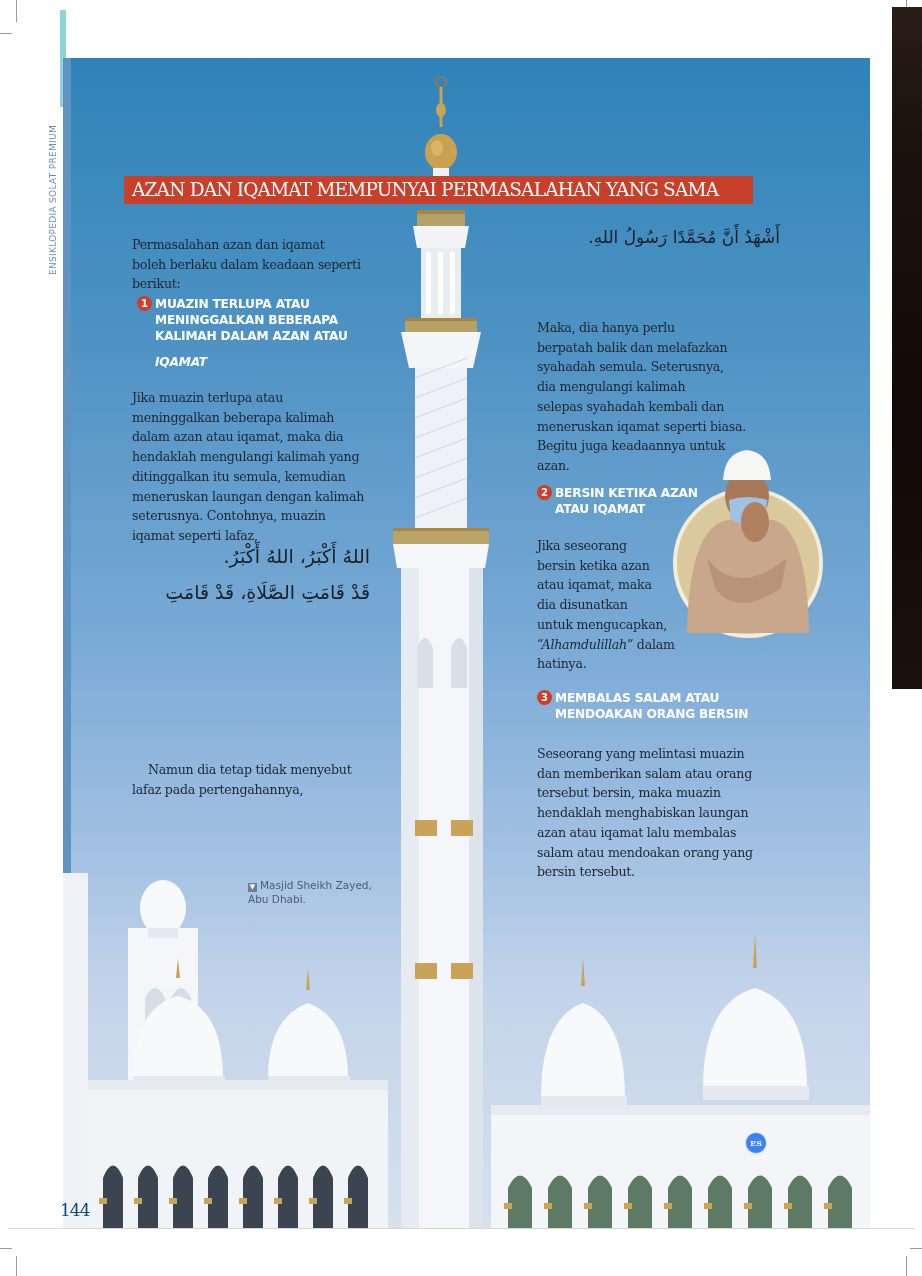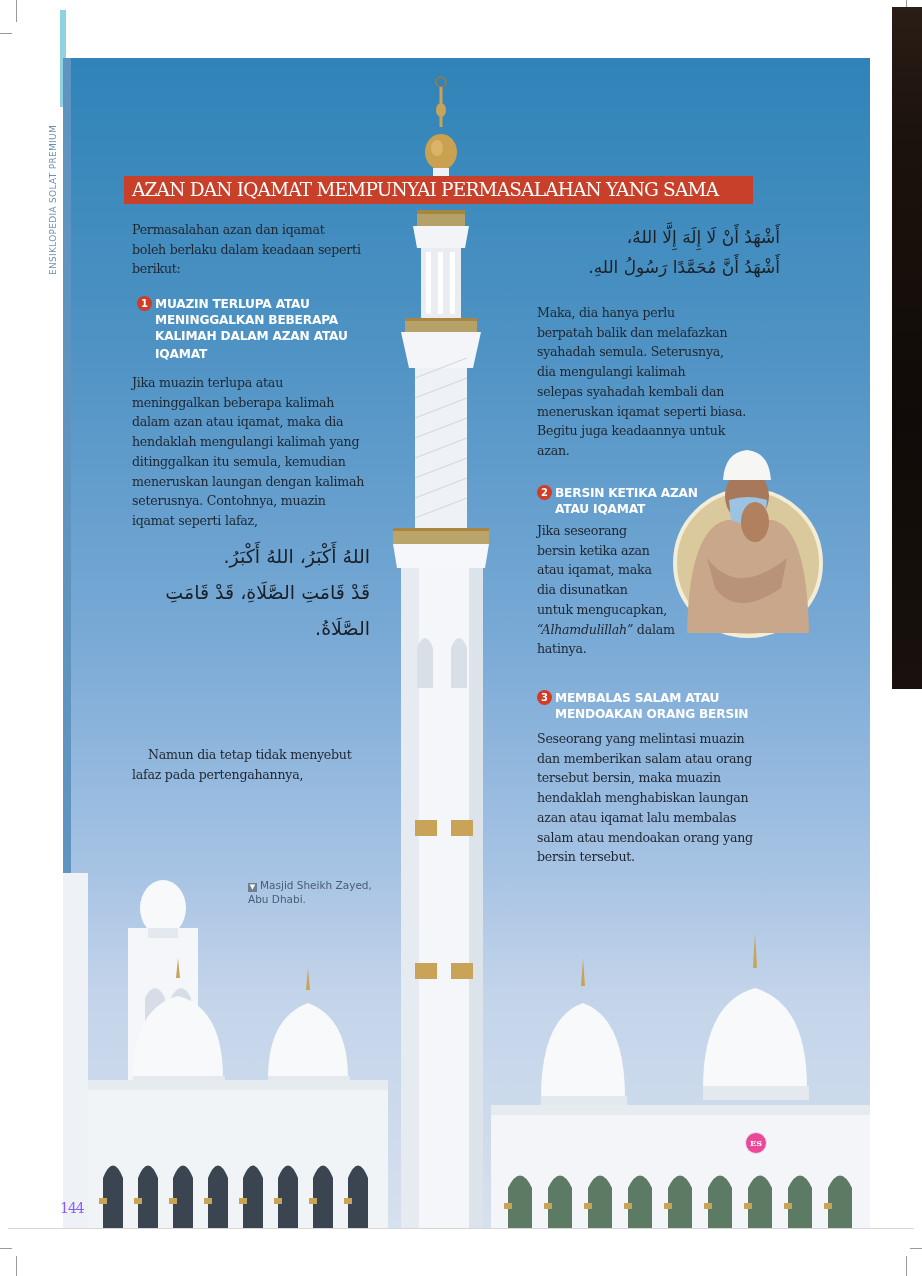--- a/index.html
+++ b/index.html
@@ -32,21 +32,21 @@
   .buildings-svg { position: absolute; left: 0; top: 760px; }
 
   .title-bar {
     position: absolute; left: 124px; top: 176px; width: 629px; height: 28px;
     background: #c8402a; color: #fff;
     font-family: "DejaVu Serif", serif; font-size: 18.5px; letter-spacing: -0.8px;
     line-height: 28px; padding-left: 8px; box-sizing: border-box; white-space: nowrap;
   }
   .txt {
     position: absolute; font-family: "DejaVu Serif", serif; font-size: 12.6px;
-    line-height: 19.7px; color: #1f2630; letter-spacing: -0.25px;
+    line-height: 19.7px; color: #1f2630; letter-spacing: -0.25px; margin-top: 15px;
   }
   .head {
     position: absolute; font-family: "DejaVu Sans", sans-serif; font-weight: bold;
     font-size: 12.2px; line-height: 16px; color: #ffffff; letter-spacing: -0.2px;
   }
   .head .num {
     position: absolute; left: -18px; top: 0px; width: 15px; height: 15px; border-radius: 50%;
     background: #d23b26; color: #fff; font-size: 10px; line-height: 15px; text-align: center;
   }
   .arabic {
@@ -60,25 +60,25 @@
   .caption {
     position: absolute; left: 248px; top: 878px; font-family: "DejaVu Sans", sans-serif;
     font-size: 10.5px; line-height: 14px; color: #4a5c73;
   }
   .caption .ic {
     display: inline-block; width: 9px; height: 9px; background: #6f7f92; color: #fff;
     font-size: 7px; line-height: 9px; text-align: center; vertical-align: 0px; margin-right: 3px;
   }
   .page-num {
     position: absolute; left: 60px; top: 1200px; font-family: "DejaVu Serif", serif;
-    font-size: 14px; color: #8b5cf6; letter-spacing: -1px;
+    font-size: 17px; color: #0c4a6e; letter-spacing: -1px;
   }
   .es-badge {
     position: absolute; left: 745px; top: 1132px; width: 20px; height: 20px; border-radius: 50%;
-    background: #ec4899; border: 1px solid #dce6f2; color: #fff; font-size: 8px; font-weight: bold;
+    background: #3b82f6; border: 1px solid #dce6f2; color: #fff; font-size: 8px; font-weight: bold;
     text-align: center; line-height: 20px; font-family: "DejaVu Serif", serif;
   }
   .bottom-rule { position: absolute; left: 8px; top: 1228px; width: 906px; height: 1px; background: #d6d6d6; }
 </style>
 </head>
 <body>
 
 <div class="crop" style="left:0;top:33px;width:12px;height:1px;"></div>
 <div class="crop" style="left:16px;top:0;width:1px;height:22px;"></div>
 <div class="crop" style="left:906px;top:0;width:1px;height:22px;"></div>
@@ -222,47 +222,45 @@
   <div>Permasalahan azan dan iqamat</div>
     <div>boleh berlaku dalam keadaan seperti</div>
     <div>berikut:</div>
 </div>
 
 <div class="head" style="left:155px;top:296px;">
   <span class="num">1</span>
   <div>MUAZIN TERLUPA ATAU</div>
   <div>MENINGGALKAN BEBERAPA</div>
   <div>KALIMAH DALAM AZAN ATAU</div>
-  <div style="margin-top:2px;">IQAMAT</div>
+  <div style="margin-top:10px;font-style:italic;">IQAMAT</div>
 </div>
 
 <div class="txt" style="left:132px;top:373px;">
   <div>Jika muazin terlupa atau</div>
     <div>meninggalkan beberapa kalimah</div>
   <div>dalam azan atau iqamat, maka dia</div>
     <div>hendaklah mengulangi kalimah yang</div>
   <div>ditinggalkan itu semula, kemudian</div>
     <div>meneruskan laungan dengan kalimah</div>
   <div>seterusnya. Contohnya, muazin</div>
     <div>iqamat seperti lafaz,</div>
 </div>
 
 <div class="arabic" style="left:140px;top:538px;width:230px;font-size:19px;line-height:36px;">
   <div>اللهُ أَكْبَرُ، اللهُ أَكْبَرُ.</div>
   <div>قَدْ قَامَتِ الصَّلَاةِ، قَدْ قَامَتِ</div>
-  <div>الصَّلَاةُ.</div>
 </div>
 
 <div class="txt" style="left:132px;top:745px;">
   <div style="text-indent:16px;">Namun dia tetap tidak menyebut</div>
   <div>lafaz pada pertengahannya,</div>
 </div>
 
 <div class="arabic" style="left:540px;top:222px;width:240px;font-size:17px;line-height:30px;">
-  <div>أَشْهَدُ أَنْ لَا إِلَهَ إِلَّا اللهُ،</div>
   <div>أَشْهَدُ أَنَّ مُحَمَّدًا رَسُولُ اللهِ.</div>
 </div>
 
 <div class="txt" style="left:537px;top:303px;">
   <div>Maka, dia hanya perlu</div>
     <div>berpatah balik dan melafazkan</div>
   <div>syahadah semula. Seterusnya,</div>
     <div>dia mengulangi kalimah</div>
   <div>selepas syahadah kembali dan</div>
     <div>meneruskan iqamat seperti biasa.</div>

